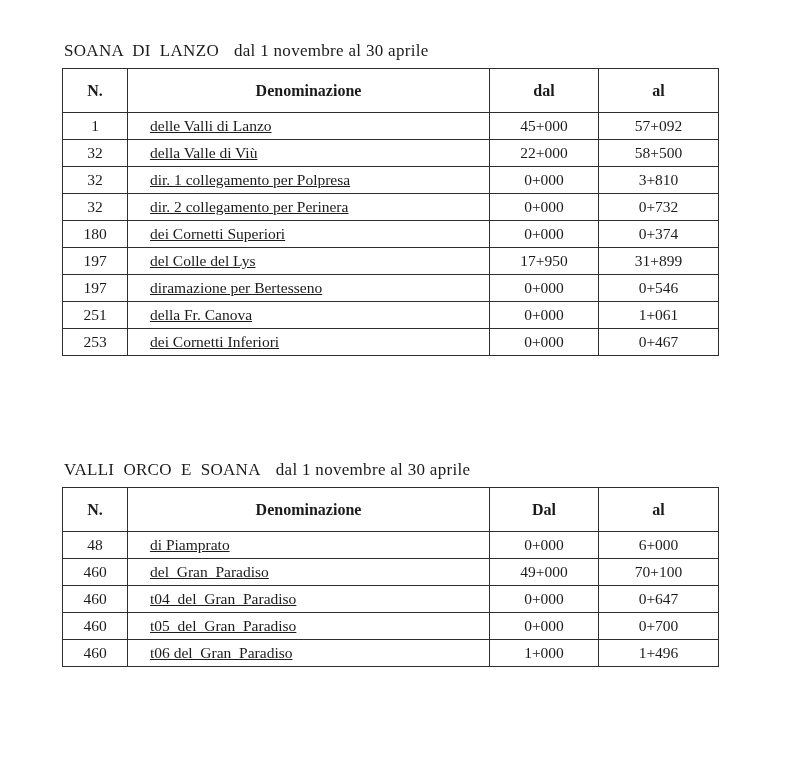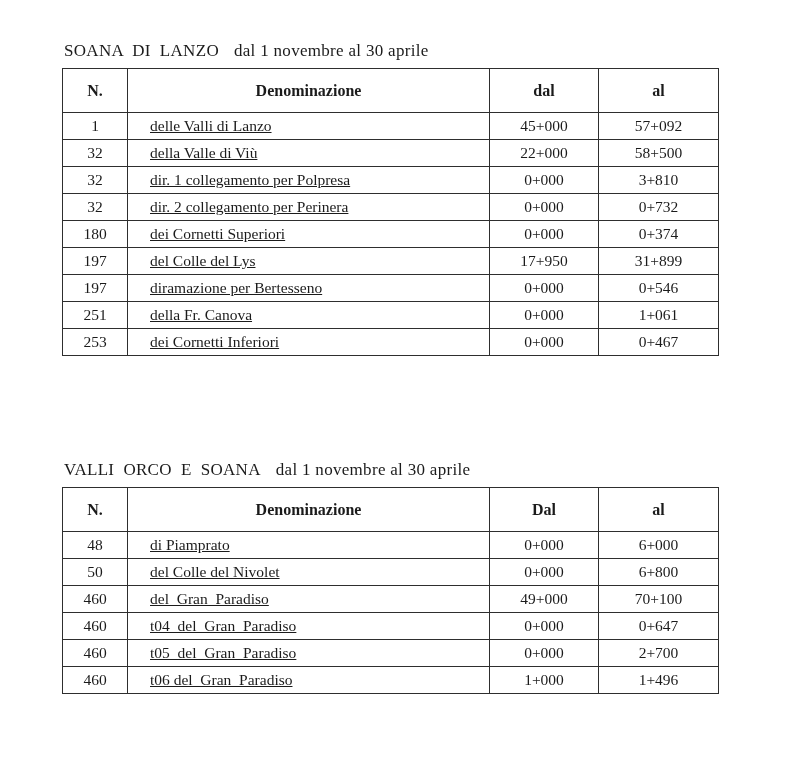--- a/index.html
+++ b/index.html
@@ -165,42 +165,36 @@
         </tr>
       </thead>
       <tbody>
           <tr>
             <td class="c-n">48</td>
             <td class="c-den">di Piamprato</td>
             <td class="c-dal">0+000</td>
             <td class="c-al">6+000</td>
           </tr>
           <tr>
-            <td class="c-n">50</td>
-            <td class="c-den">del Colle del Nivolet</td>
-            <td class="c-dal">0+000</td>
-            <td class="c-al">6+800</td>
-          </tr>
-          <tr>
             <td class="c-n">460</td>
             <td class="c-den">del  Gran  Paradiso</td>
             <td class="c-dal">49+000</td>
             <td class="c-al">70+100</td>
           </tr>
           <tr>
             <td class="c-n">460</td>
             <td class="c-den">t04  del  Gran  Paradiso</td>
             <td class="c-dal">0+000</td>
             <td class="c-al">0+647</td>
           </tr>
           <tr>
             <td class="c-n">460</td>
             <td class="c-den">t05  del  Gran  Paradiso</td>
             <td class="c-dal">0+000</td>
-            <td class="c-al">2+700</td>
+            <td class="c-al">0+700</td>
           </tr>
           <tr>
             <td class="c-n">460</td>
             <td class="c-den">t06 del  Gran  Paradiso</td>
             <td class="c-dal">1+000</td>
             <td class="c-al">1+496</td>
           </tr>
         </tbody>
     </table>
   </section>

